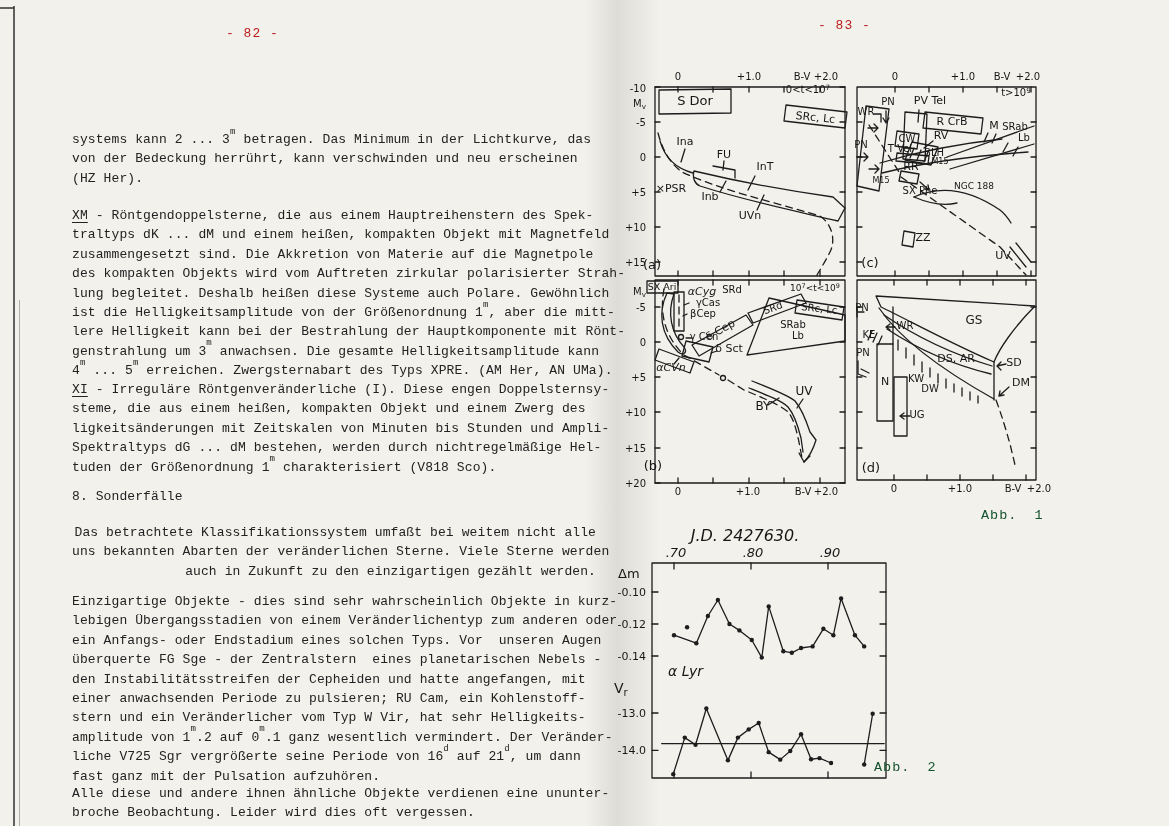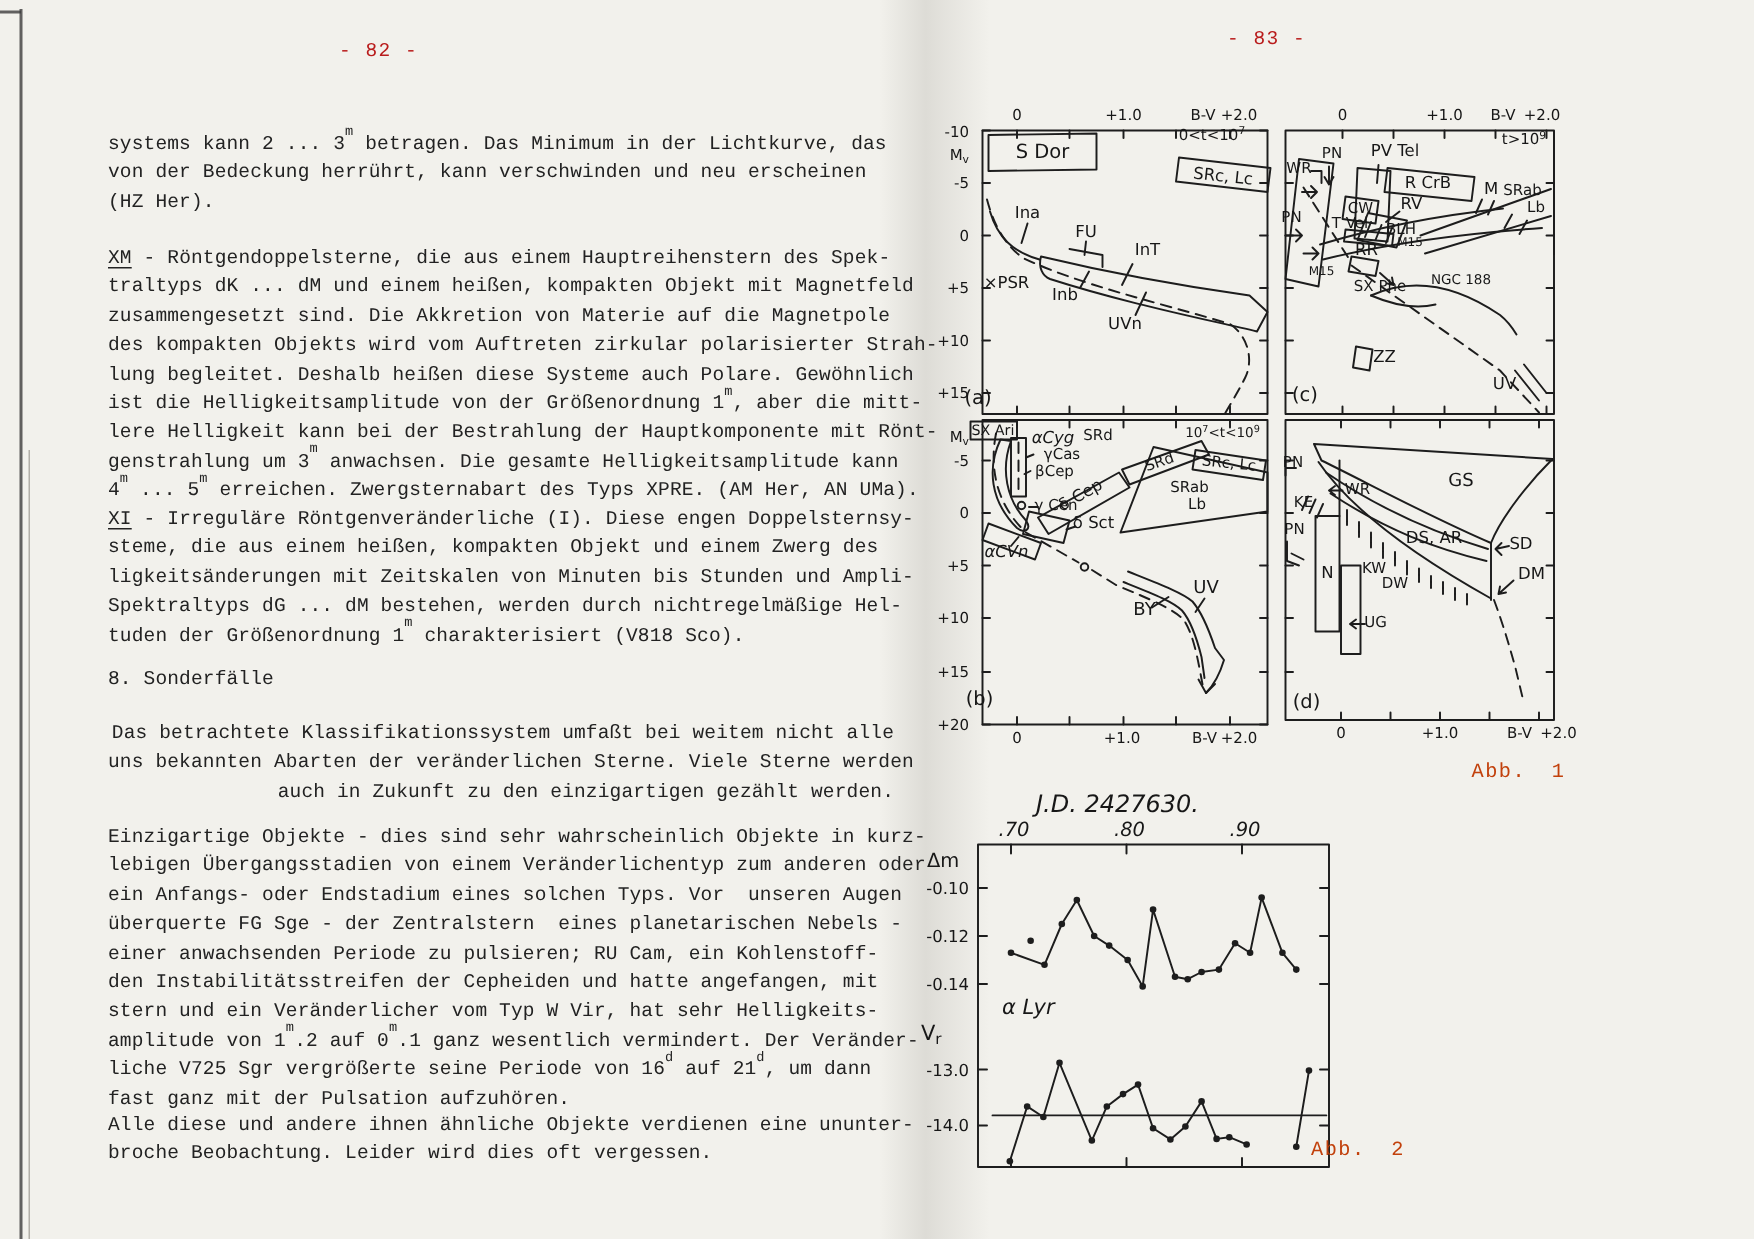--- a/index.html
+++ b/index.html
@@ -11,25 +11,25 @@
   .gutter{
     position:absolute;left:586px;top:0;width:74px;height:826px;pointer-events:none;
     background:linear-gradient(90deg,rgba(80,76,66,0) 0%,rgba(80,76,66,0.13) 42%,rgba(80,76,66,0.09) 58%,rgba(80,76,66,0) 100%);
   }
   .edge-v1{position:absolute;left:13px;top:6px;width:2px;height:820px;background:#3c3c3c;opacity:.8;}
   .edge-v2{position:absolute;left:19px;top:300px;width:1px;height:526px;background:#8d8a82;opacity:.65;}
   .edge-h{position:absolute;left:0;top:7px;width:14px;height:2px;background:#3c3c3c;opacity:.8;}
   .pageno{position:absolute;font-size:13px;letter-spacing:1px;color:#b91c1c;}
   #pageno-left{left:226px;top:26px;}
   #pageno-right{left:818px;top:18px;}
-  .para{position:absolute;left:72px;width:524px;}
+  .para{position:absolute;left:72px;width:524px;margin-top:44px;}
   .line{white-space:pre;font-size:13px;line-height:19.4px;letter-spacing:0.1px;color:#222;}
   .line sup{font-size:70%;line-height:0;position:relative;top:-0.45em;}
   .line u{text-underline-offset:3px;}
-  .cap{position:absolute;font-size:13.5px;word-spacing:8px;letter-spacing:1px;color:#c2410c;}
+  .cap{position:absolute;font-size:13.5px;word-spacing:8px;letter-spacing:1px;color:#14532d;}
   #cap-abb1{left:981px;top:508px;}
   #cap-abb2{left:874px;top:760px;}
   svg{position:absolute;}
   #abb1{left:610px;top:56px;}
   #abb2{left:594px;top:524px;}
   svg text{fill:#171717;}
   svg .stroke{fill:none;stroke:#1d1d1d;stroke-width:1.3;stroke-linecap:round;stroke-linejoin:round;}
 </style>
 </head>
 <body>
@@ -72,22 +72,22 @@
     <div class="para" style="top: 479px; text-align: right;">
       <div class="line">Das betrachtete Klassifikationssystem umfaßt bei weitem nicht alle</div>
       <div class="line">uns bekannten Abarten der veränderlichen Sterne. Viele Sterne werden</div>
       <div class="line">auch in Zukunft zu den einzigartigen gezählt werden.</div>
     </div>
     <div class="para" style="top: 548px;">
       <div class="line">Einzigartige Objekte - dies sind sehr wahrscheinlich Objekte in kurz-</div>
       <div class="line">lebigen Übergangsstadien von einem Veränderlichentyp zum anderen oder</div>
       <div class="line">ein Anfangs- oder Endstadium eines solchen Typs. Vor  unseren Augen</div>
       <div class="line">überquerte FG Sge - der Zentralstern  eines planetarischen Nebels -</div>
+      <div class="line">den Instabilitätsstreifen der Cepheiden und hatte angefangen, mit</div>
       <div class="line">einer anwachsenden Periode zu pulsieren; RU Cam, ein Kohlenstoff-</div>
-      <div class="line">den Instabilitätsstreifen der Cepheiden und hatte angefangen, mit</div>
       <div class="line">stern und ein Veränderlicher vom Typ W Vir, hat sehr Helligkeits-</div>
       <div class="line">amplitude von 1<sup>m</sup>.2 auf 0<sup>m</sup>.1 ganz wesentlich vermindert. Der Veränder-</div>
       <div class="line">liche V725 Sgr vergrößerte seine Periode von 16<sup>d</sup> auf 21<sup>d</sup>, um dann</div>
       <div class="line">fast ganz mit der Pulsation aufzuhören.</div>
     </div>
     <div class="para" style="top: 740px;">
       <div class="line">Alle diese und andere ihnen ähnliche Objekte verdienen eine ununter-</div>
       <div class="line">broche Beobachtung. Leider wird dies oft vergessen.</div>
     </div>
   </div>

